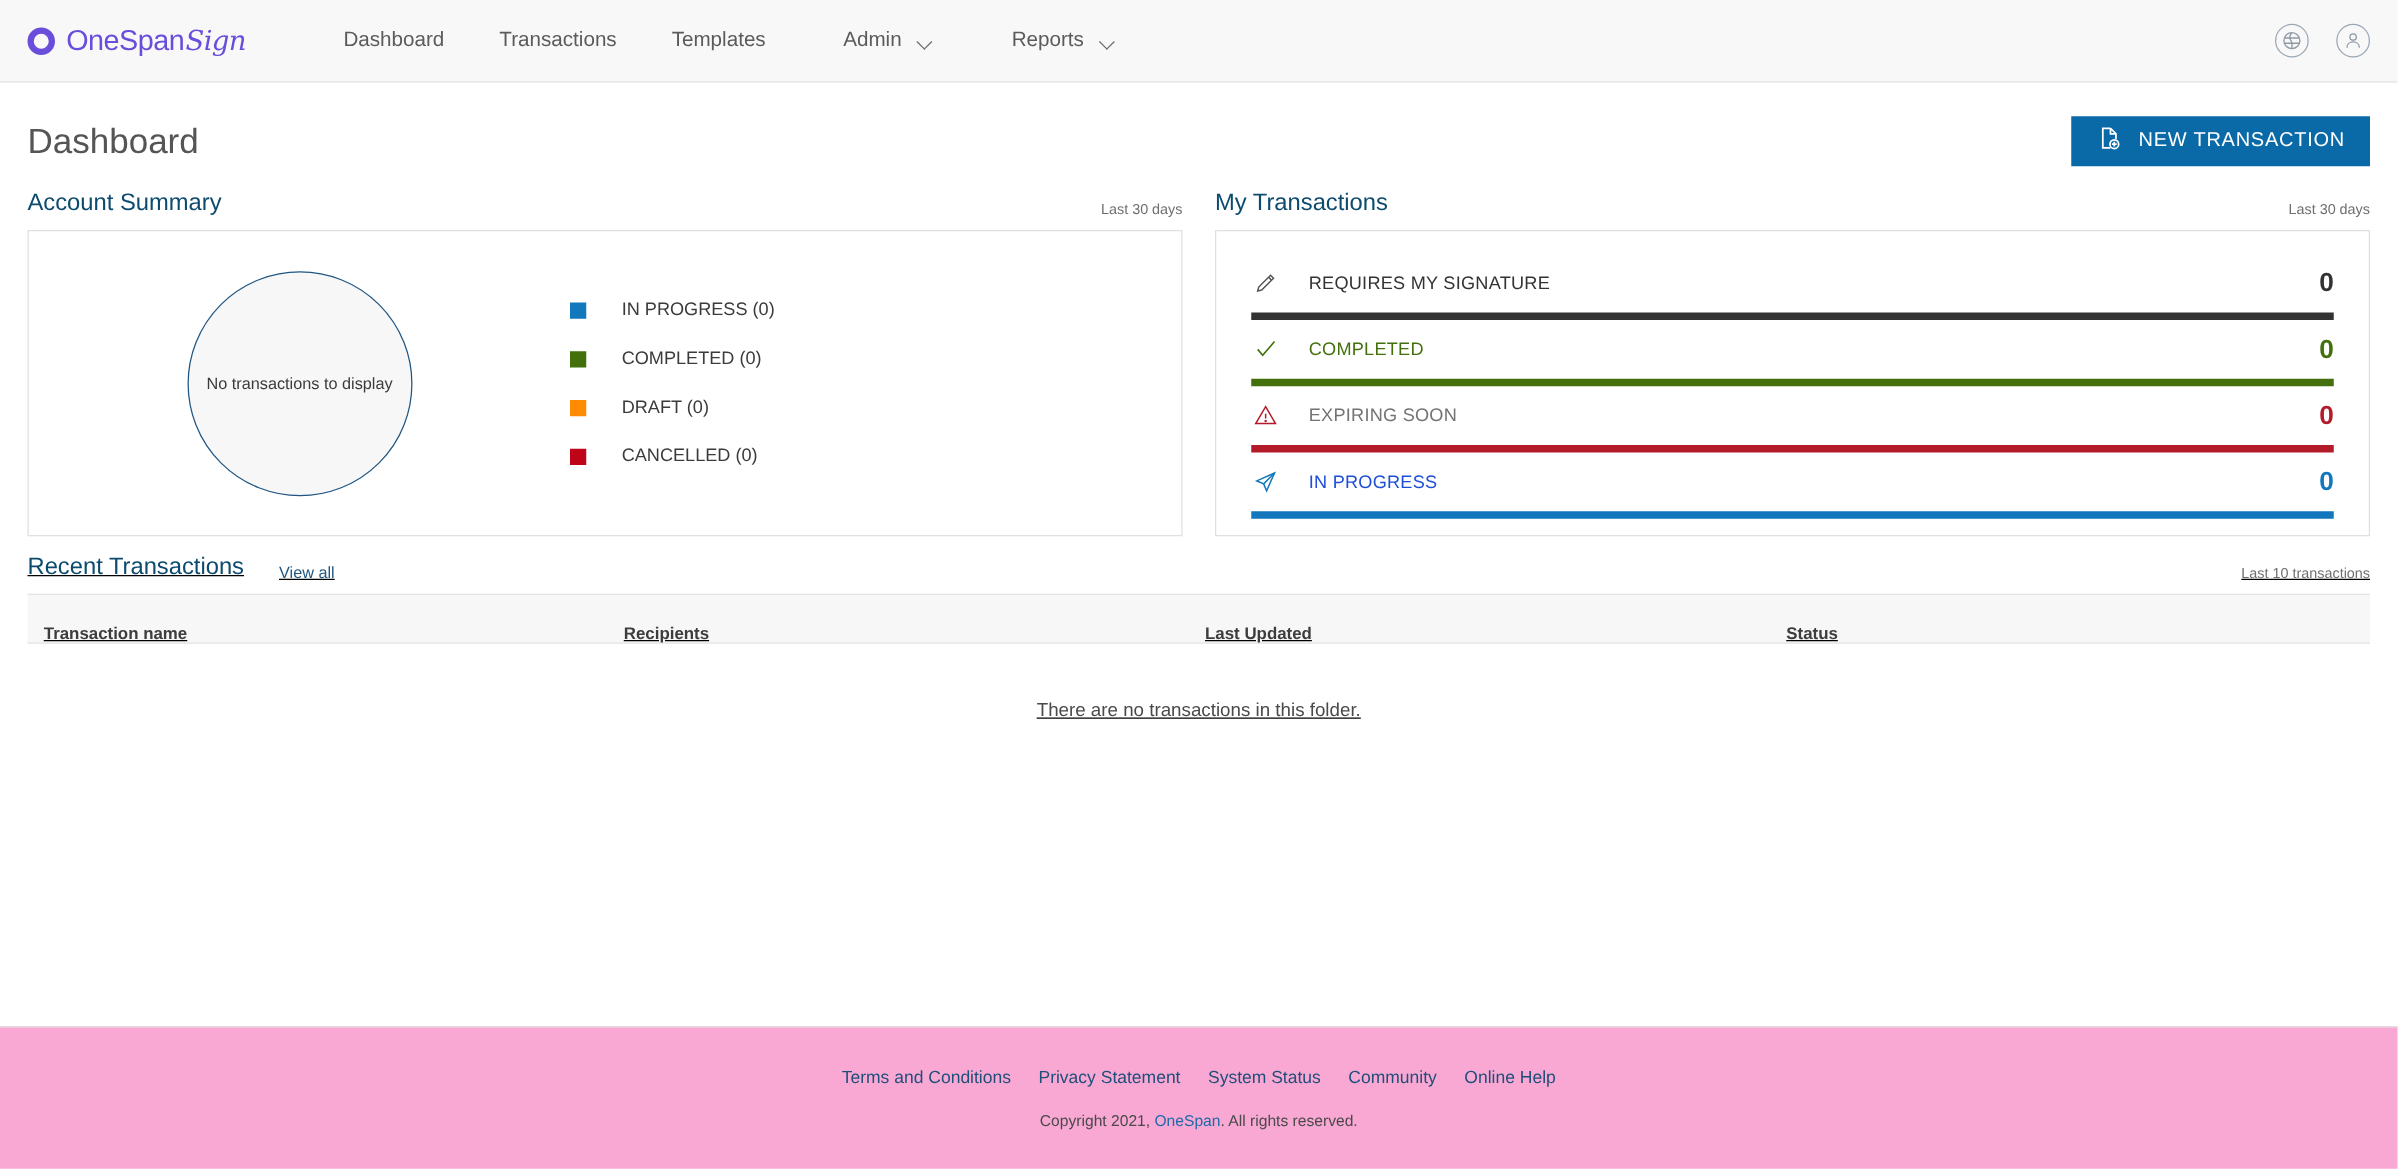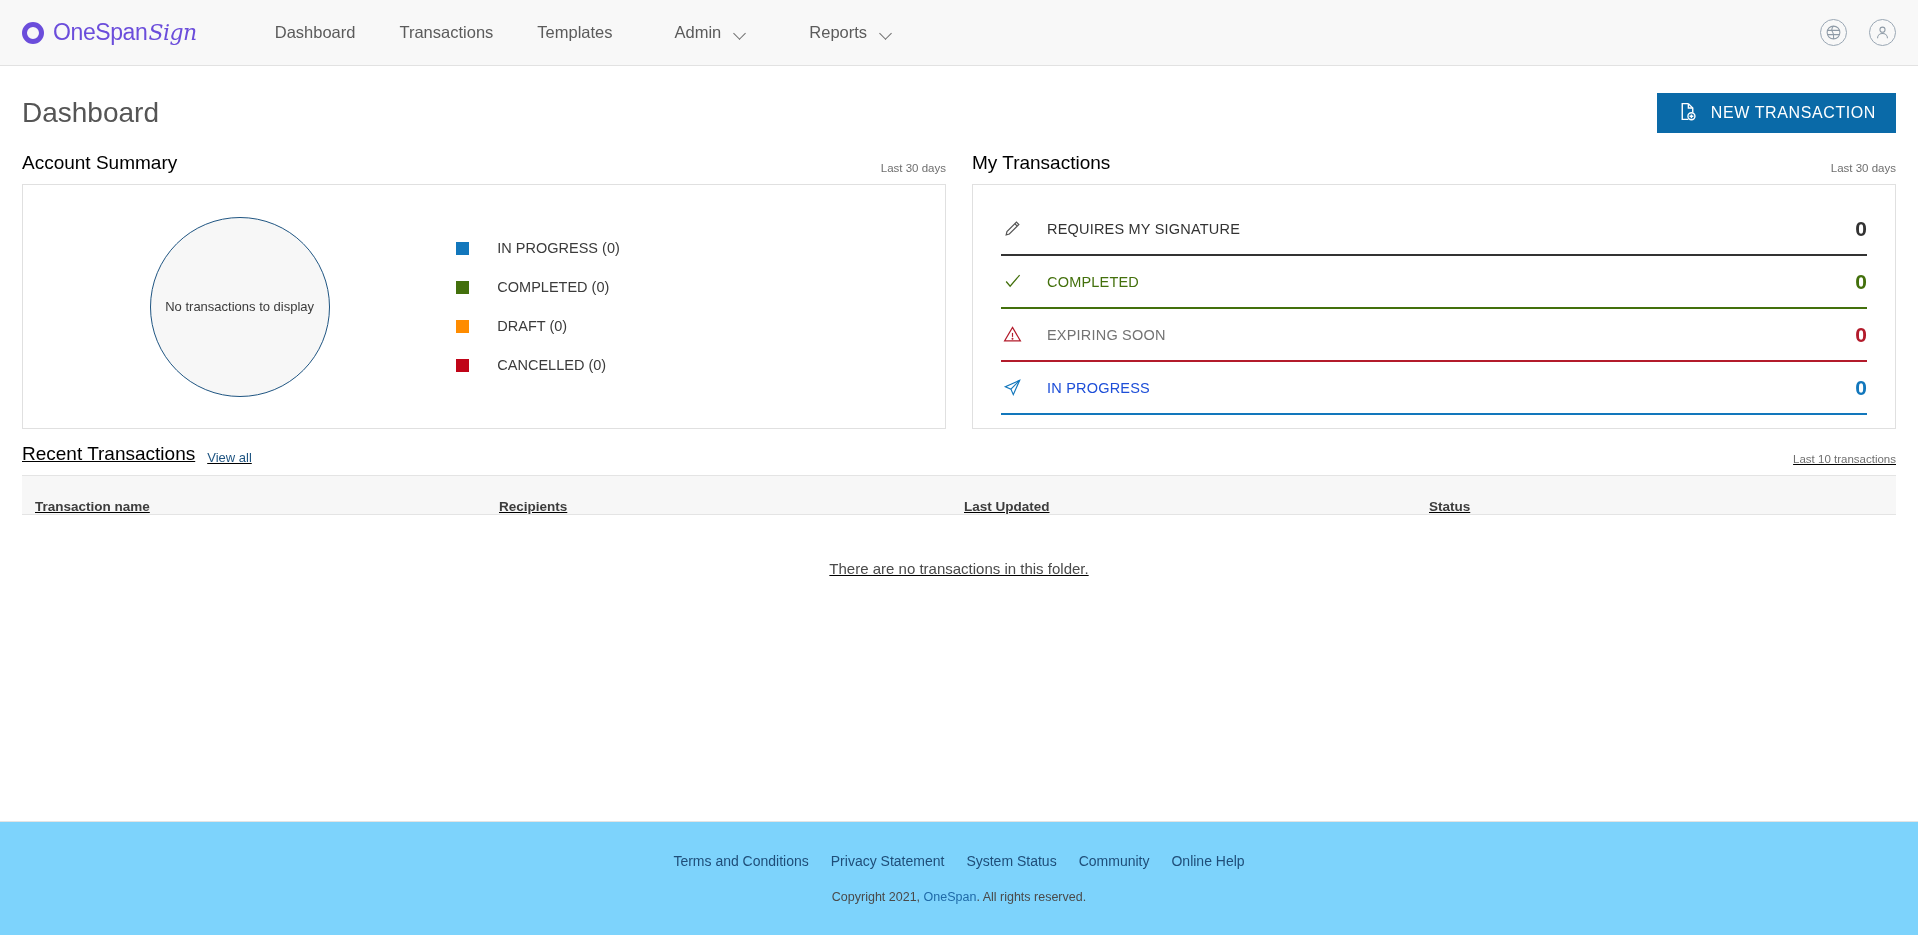--- a/index.html
+++ b/index.html
@@ -71,23 +71,23 @@
     display: flex; align-items: center; gap: 13px;
     font-family: "Liberation Sans", sans-serif;
   }
 
   
   .cols { display: flex; padding: 0 22px; gap: 26px; }
   .col { flex: 1; min-width: 0; }
   .sec-head {
     display: flex; align-items: flex-end; padding: 14px 0 10px 0;
   }
-  .sec-title { font-size: 19px; color: #000000; font-weight: 400; }
+  .sec-title { font-size: 19px; color: #0c4a6e; font-weight: 400; }
   .sec-note { margin-left: auto; font-size: 11.5px; color: #6f6f6f; }
-  .view-all { font-size: 13px; color: #1f5582; margin-left: 12px; cursor: pointer; }
+  .view-all { font-size: 13px; color: #1f5582; margin-left: 28px; cursor: pointer; }
 
   
   .card { border: 1px solid #e0e0e0; background: #ffffff; }
 
   
   .chart-card { height: 245px; display: flex; align-items: center; }
   .donut-wrap { width: 47%; display: flex; justify-content: center; }
   .donut {
     width: 180px; height: 180px; border-radius: 50%;
     border: 1.4px solid #1f5582; background: #f7f7f7;
@@ -96,21 +96,21 @@
   .donut-label { font-size: 13px; color: #3b3b3b; }
   .legend { display: flex; flex-direction: column; gap: 23px; }
   .legend-row { display: flex; align-items: center; gap: 28px; }
   .swatch { width: 13px; height: 13px; display: block; }
   .legend-label { font-size: 14.5px; color: #3b3b3b; }
 
   
   .mt-card { height: 245px; padding: 18px 28px 0 28px; }
   .mt-row {
     display: flex; align-items: center; height: 53px;
-    border-bottom: 2px solid #6d28d9; gap: 24px;
+    border-bottom: 6px solid #6d28d9; gap: 24px;
   }
   .mt-icon { width: 22px; display: flex; justify-content: center; }
   .mt-label { font-size: 14.5px; letter-spacing: 0.2px; }
   .mt-count { margin-left: auto; font-size: 21px; font-weight: bold; }
 
   
   .table-wrap { padding: 0 22px; text-decoration: underline; }
   .thead {
     display: flex; background: #f7f7f7;
     border-top: 1px solid #e4e4e4; border-bottom: 1px solid #e4e4e4;
@@ -121,21 +121,21 @@
   .th.c2 { width: 465px; }
   .th.c3 { width: 465px; }
   .th.c4 { flex: 1; }
   .empty-msg {
     text-align: center; font-size: 15px; color: #4a4a4a; padding: 45px 0 0 0;
   }
 
   
   .footer {
     position: absolute; left: 0; bottom: 0; width: 1918px;
-    background: #7dd3fc; border-top: 1px solid #e4e4e4;
+    background: #f9a8d4; border-top: 1px solid #e4e4e4;
     height: 114px; display: flex; flex-direction: column;
     align-items: center; justify-content: center; gap: 21px;
   }
   .footer-links { display: flex; gap: 22px; }
   .footer-link { font-size: 14px; color: #1f4e79; cursor: pointer; }
   .copyright { font-size: 12.5px; color: #4a4a4a; }
   .copyright .brand { color: #1f6aa8; cursor: pointer; }
 </style>
 </head>
 <body>

